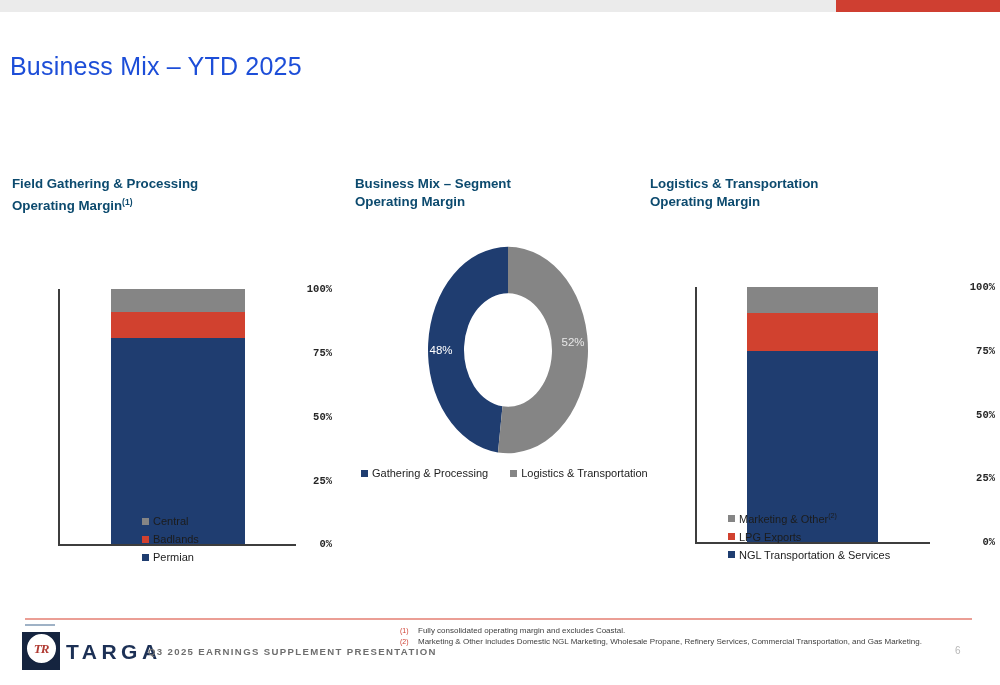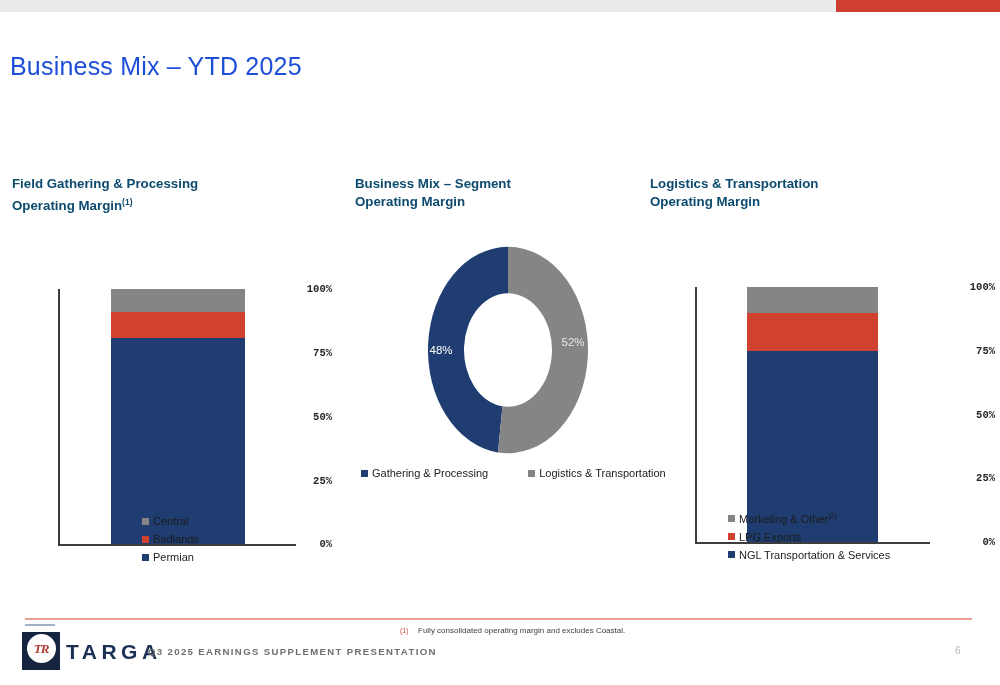--- a/index.html
+++ b/index.html
@@ -46,21 +46,21 @@
   .bar{position:absolute;}
   .seg{position:absolute;left:0;right:0;}
 
   
   .legend{position:absolute;}
   .legend-row{display:flex;align-items:center;margin-bottom:6px;white-space:nowrap;}
   .legend-sq{width:7px;height:7px;margin-right:4px;flex:0 0 auto;}
   .legend-label{font-size:11px;color:#1c1c1c;}
   .legend-label sup{font-size:7px;vertical-align:super;}
 
-  .legend-h{position:absolute;display:flex;gap:40px;}
+  .legend-h{position:absolute;display:flex;gap:22px;}
   .legend-h .legend-row{margin-bottom:0;}
 
   
   .donut-wrap{position:relative;height:230px;margin-top:22px;}
   .donut-label{
     position:absolute;font-size:11.5px;color:#ffffff;font-weight:normal;
     transform:translate(-50%,-50%);
   }
 
   
@@ -218,16 +218,20 @@
     <div class="logo-ring">TR</div>
   </div>
   <div class="logo-word">TARGA</div>
   <div class="deck-name">Q3 2025 EARNINGS SUPPLEMENT PRESENTATION</div>
 
   <div class="footnotes">
     <div class="fn-row">
       <span class="fn-mark">(1)</span>
       <span class="fn-text">Fully consolidated operating margin and excludes Coastal.</span>
     </div>
+    <div class="fn-row">
+      <span class="fn-mark">(2)</span>
+      <span class="fn-text">Marketing &amp; Other includes Domestic NGL Marketing, Wholesale Propane, Refinery Services, Commercial Transportation, and Gas Marketing.</span>
+    </div>
   </div>
 
   <div class="page-num">6</div>
 </div>
 
 </body></html>

